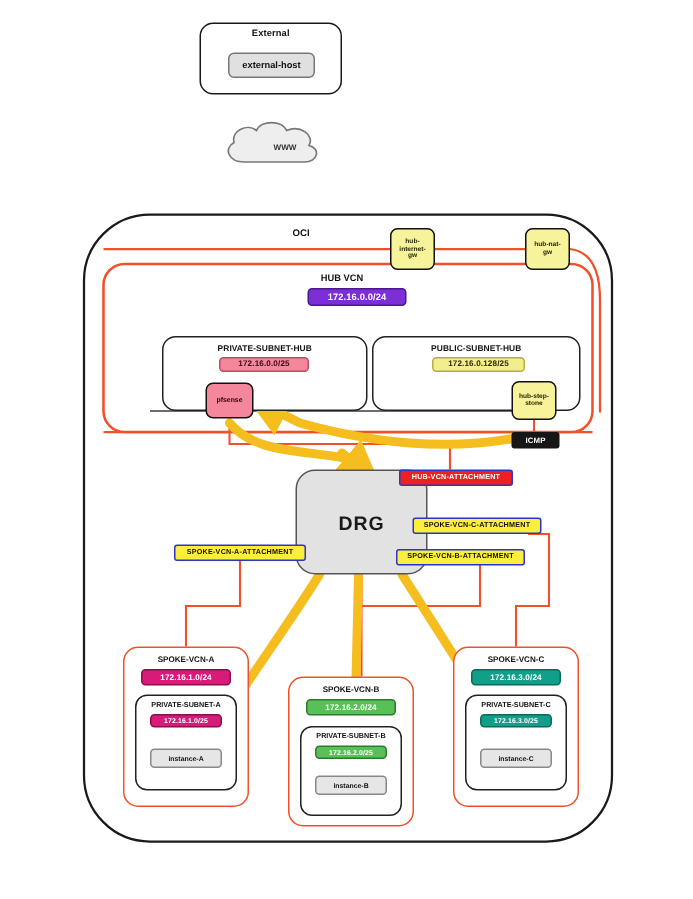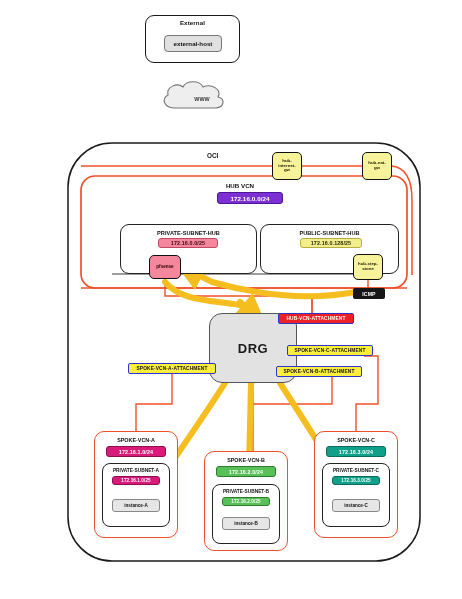--- a/index.html
+++ b/index.html
@@ -1,18 +1,18 @@
 <!DOCTYPE html>
 <html><head>
 <meta charset="utf-8">
 <style>
   html,body{margin:0;padding:0;background:#ffffff;}
   body{width:462px;height:599px;position:relative;overflow:hidden;
        font-family:"Liberation Sans","DejaVu Sans",sans-serif;}
-  .stage{position:absolute;left:12px;top:0;width:374px;height:599px;}
+  .stage{position:absolute;left:0;top:0;width:374px;height:599px;}
   svg.layer{position:absolute;left:0;top:0;width:462px;height:599px;overflow:visible;}
   .abs{position:absolute;box-sizing:border-box;}
 
   
   .ext-box{left:133px;top:15px;width:95px;height:48px;border:1.6px solid #1a1a1a;
            border-radius:9px;background:#fff;}
   .ext-title{left:133px;top:19px;width:95px;text-align:center;font-size:6.2px;
              font-weight:bold;color:#111;letter-spacing:.1px;}
   .ext-host{left:152px;top:35px;width:58px;height:17px;border:1.3px solid #777;
             border-radius:4px;background:#e0e0e0;display:flex;align-items:center;

